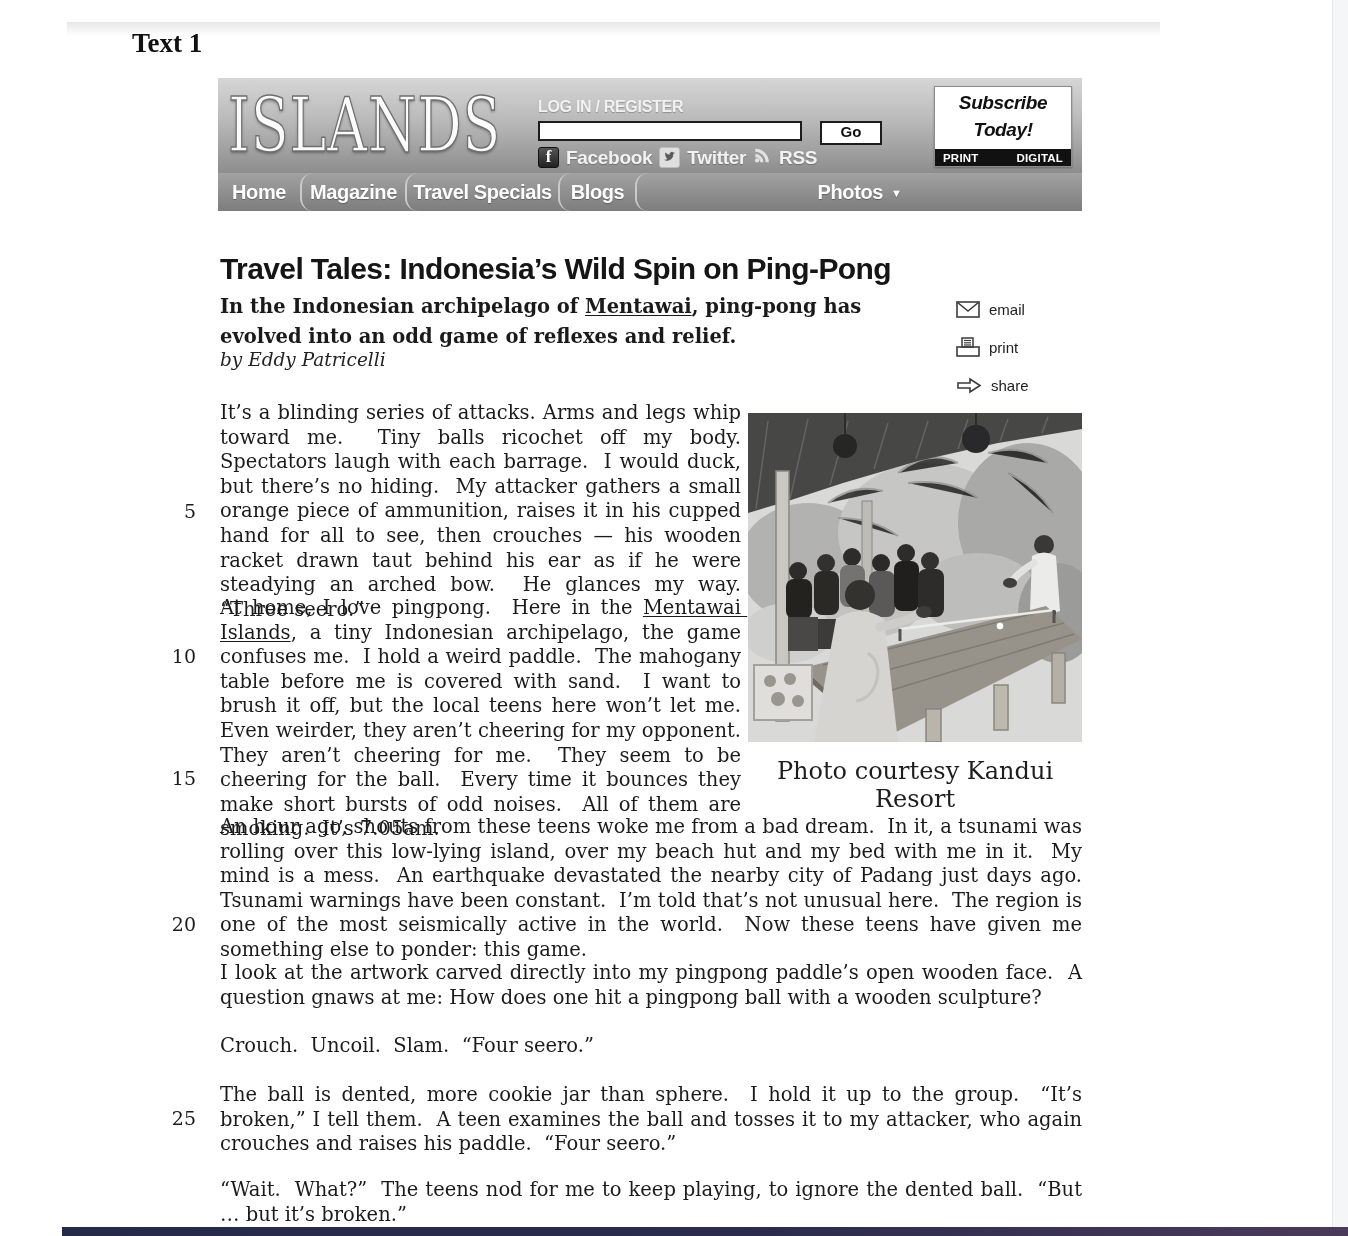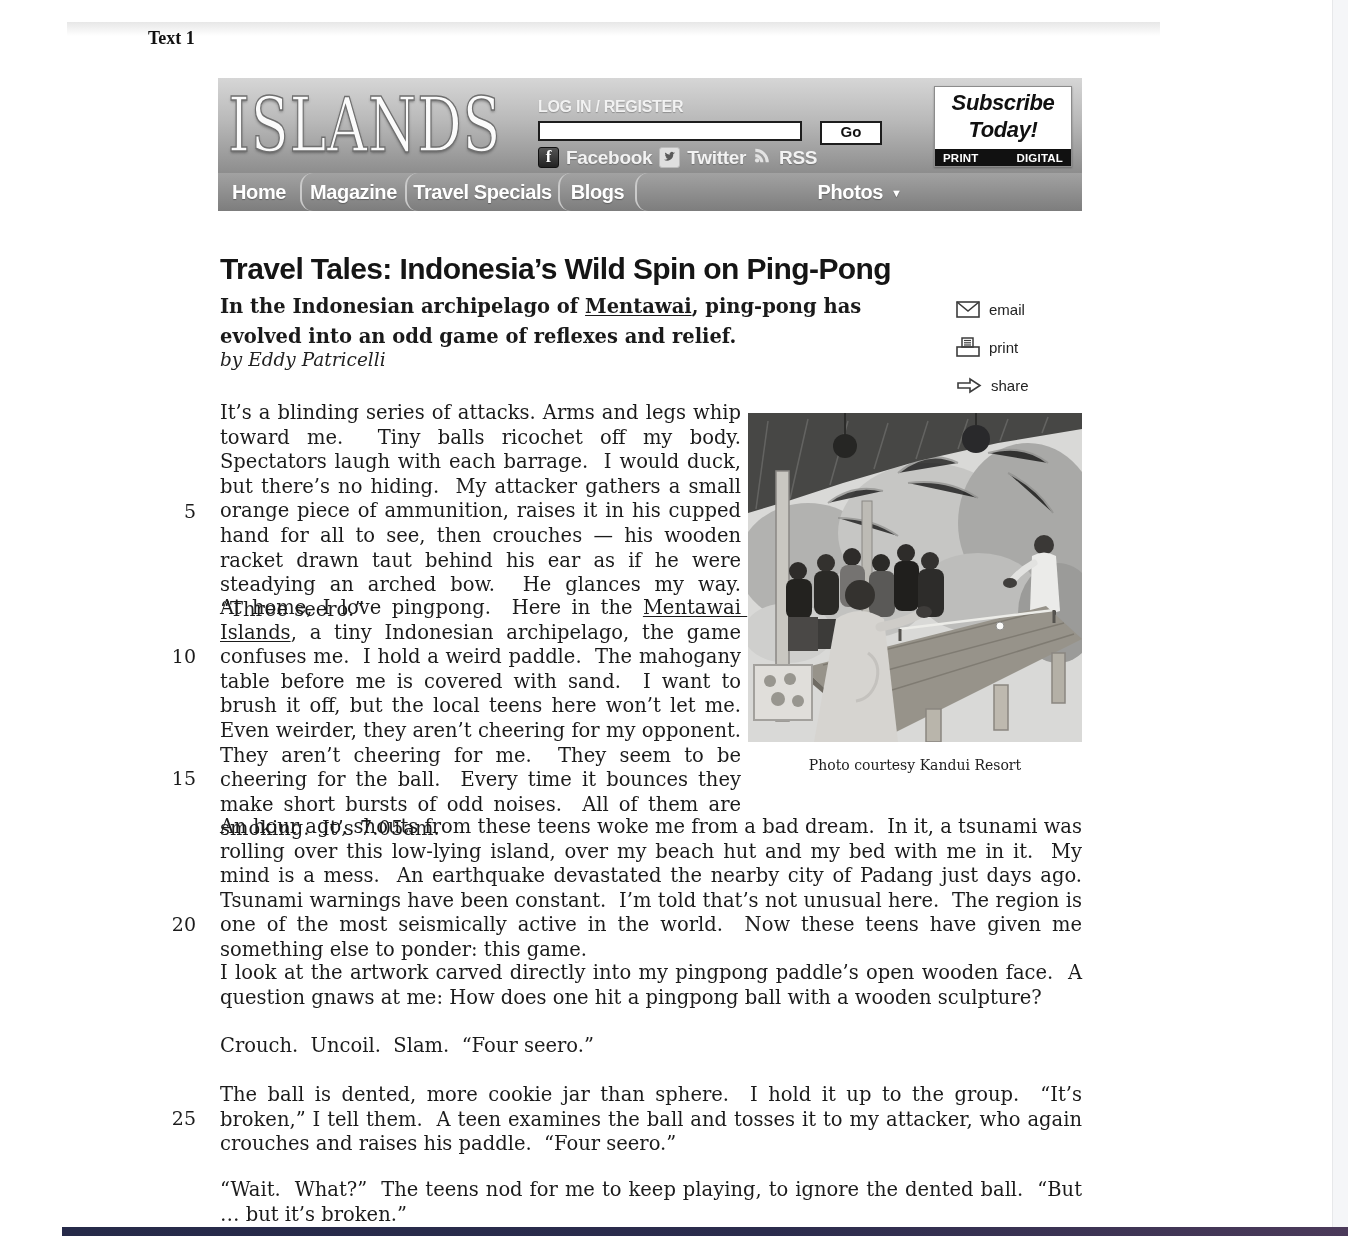--- a/index.html
+++ b/index.html
@@ -1,54 +1,54 @@
 <!DOCTYPE html>
 <html><head>
 <meta charset="utf-8">
 <style>
   html,body{margin:0;padding:0;}
   body{width:1348px;height:1236px;background:#ffffff;font-family:"Liberation Sans",sans-serif;position:relative;overflow:hidden;}
   .page{position:absolute;inset:0;background:#ffffff;}
   .right-strip{position:absolute;top:0;right:0;width:15px;height:1236px;background:#f5f6f8;border-left:1px solid #e7e8ea;}
   .top-band{position:absolute;left:67px;top:22px;width:1093px;height:14px;background:linear-gradient(#e7e7e7,#ffffff);}
   .bottom-bar{position:absolute;left:62px;top:1227px;width:1286px;height:9px;background:linear-gradient(90deg,#262a49,#2b2c4d 55%,#4b3a5a);}
-  .doc-label{position:absolute;left:148px;top:28px;font-family:"Liberation Serif","DejaVu Serif",serif;font-weight:bold;font-size:18px;color:#111;}
+  .doc-label{position:absolute;left:132px;top:28px;font-family:"Liberation Serif","DejaVu Serif",serif;font-weight:bold;font-size:27px;color:#111;}
 
   
   .site{position:absolute;left:218px;top:78px;width:864px;}
   .site-top{position:relative;height:95px;background:linear-gradient(#d6d6d6,#b9b9b9 45%,#8d8d8d);}
   .logo{position:absolute;left:10px;top:-2px;font-family:"DejaVu Serif","Liberation Serif",serif;font-size:74px;line-height:98px;color:#fbfbfb;-webkit-text-stroke:1.5px #6f6f6f;text-shadow:0 2px 3px rgba(40,40,40,.45);transform:scaleX(.75);transform-origin:left center;letter-spacing:1px;}
   .login{position:absolute;left:320px;top:20px;color:#f2f2f2;font-weight:bold;font-size:16px;letter-spacing:-.3px;text-shadow:0 1px 1px rgba(0,0,0,.25);}
   .search-row{position:absolute;left:320px;top:43px;height:22px;}
   .search-input{position:absolute;left:0;top:0;width:252px;height:16px;border:2px solid #1d1d1d;background:#fff;font-size:13px;padding:0 4px;}
   .go-btn{position:absolute;left:282px;top:0;width:58px;height:20px;border:2px solid #1d1d1d;background:#fff;color:#111;font-weight:bold;font-size:15px;line-height:18px;text-align:center;cursor:pointer;}
   .social-row{position:absolute;left:320px;top:68px;display:flex;align-items:center;gap:7px;color:#f2f2f2;font-weight:bold;font-size:19px;letter-spacing:-.3px;text-shadow:0 1px 1px rgba(0,0,0,.25);}
   .soc-ic{display:inline-block;vertical-align:middle;}
   .fb-ic{width:19px;height:19px;background:linear-gradient(#555,#222);border:1px solid #111;border-radius:3px;color:#fff;font-family:"Liberation Serif",serif;font-weight:bold;font-size:17px;line-height:18px;text-align:center;}
   .tw-ic{width:19px;height:19px;background:#dfdfdf;border:1px solid #bbb;border-radius:3px;text-align:center;line-height:17px;}
   .subscribe{position:absolute;right:10px;top:8px;width:136px;border:1px solid #8c8c8c;background:#fff;box-shadow:0 1px 2px rgba(0,0,0,.3);}
-  .sub-white{height:60px;text-align:center;font-style:italic;font-weight:bold;font-size:22px;color:#111;padding-top:2px;line-height:27px;letter-spacing:-.4px;}
+  .sub-white{height:60px;text-align:center;font-style:italic;font-weight:bold;font-size:19px;color:#111;padding-top:2px;line-height:27px;letter-spacing:-.4px;}
   .sub-black{height:17px;background:#111;display:flex;justify-content:space-between;align-items:center;padding:0 8px;color:#fff;font-weight:bold;font-size:11.5px;letter-spacing:.2px;}
   .navbar{display:flex;height:38px;background:linear-gradient(#a2a2a2,#7d7d7d);margin-top:0;}
   .nav-item{display:flex;align-items:center;justify-content:center;color:#fff;font-weight:bold;font-size:20px;letter-spacing:-.4px;text-shadow:0 1px 1px rgba(0,0,0,.3);border-left:2px solid #cacaca;cursor:pointer;white-space:nowrap;border-radius:13px;}
   .nav-item:first-child{border-left:none;}
   .nav-caret{font-size:11px;margin-left:8px;transform:translateY(1px);}
 
   
   .a-title{position:absolute;left:220px;top:252px;font-weight:bold;font-size:30px;letter-spacing:-.6px;color:#151515;}
   .a-sub{position:absolute;left:220px;top:292px;width:706px;font-family:"DejaVu Serif","Liberation Serif",serif;font-weight:bold;font-size:19.5px;line-height:30px;color:#1a1a1a;}
   .a-sub u, .bodytext u{text-underline-offset:2px;}
   .a-byline{position:absolute;left:220px;top:349px;font-family:"DejaVu Serif","Liberation Serif",serif;font-style:italic;font-size:18.5px;color:#222;}
   .actions{position:absolute;left:956px;top:299px;display:flex;flex-direction:column;gap:17px;}
   .action-row{display:flex;align-items:center;gap:9px;height:21px;cursor:pointer;}
   .action-row svg{flex:0 0 auto;}
   .action-label{font-size:15px;color:#222;}
 
   .photo{position:absolute;left:748px;top:413px;width:334px;height:329px;background:#dcdcda;overflow:hidden;}
-  .photo-caption{position:absolute;left:748px;top:757px;width:334px;text-align:center;font-family:"DejaVu Serif","Liberation Serif",serif;font-size:14px;color:#1d1d1d;}
+  .photo-caption{position:absolute;left:748px;top:757px;width:334px;text-align:center;font-family:"DejaVu Serif","Liberation Serif",serif;font-size:24px;color:#1d1d1d;}
 
   .bodytext{position:absolute;font-family:"DejaVu Serif","Liberation Serif",serif;font-size:19.5px;line-height:24.6px;color:#1b1b1b;text-align:justify;white-space:pre-wrap;hyphens:none;}
   .narrow{left:220px;width:521px;}
   .wide{left:220px;width:862px;}
   .p1{top:401px;} .p2{top:596px;} .p3{top:815px;} .p4{top:961px;} .p5{top:1034px;} .p6{top:1083px;} .p7{top:1178px;}
   .lineno{position:absolute;left:146px;width:50px;text-align:right;font-family:"DejaVu Serif","Liberation Serif",serif;font-size:19px;color:#1b1b1b;}
   .n5{top:500px;} .n10{top:645px;} .n15{top:767px;} .n20{top:913px;} .n25{top:1107px;}
 </style>
 </head>
 <body>

